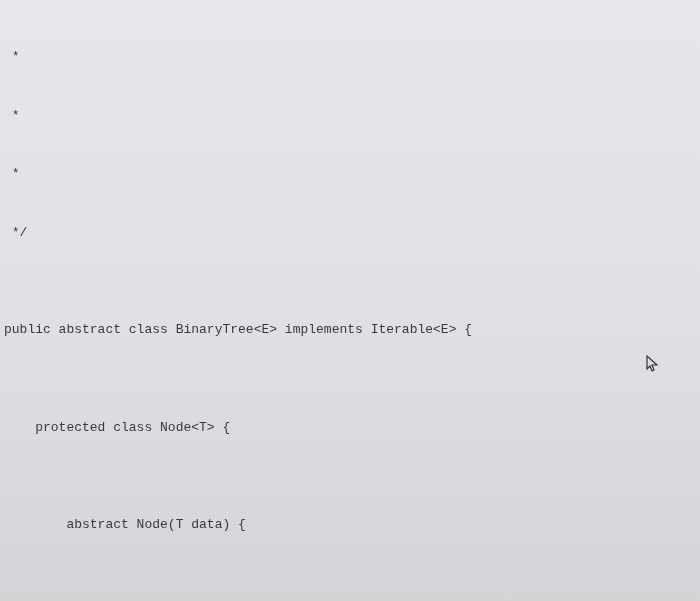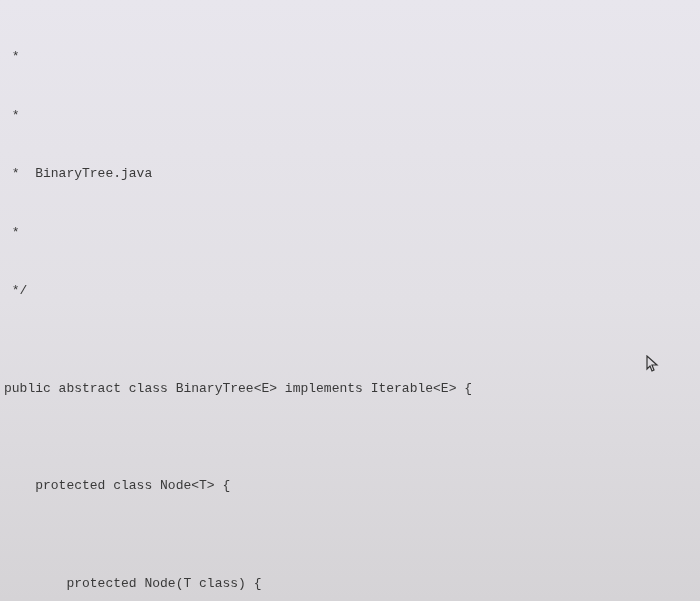--- a/index.html
+++ b/index.html
@@ -37,29 +37,28 @@
       width: 100%;
       height: 100%;
     }
   </style>
 </head>
 <body>
 
 <div class="code-container">
   <span class="line"> *</span>
   <span class="line"> *</span>
-  <span class="line"> *  BinaryTree.java</span>
   <span class="line"> *</span>
   <span class="line"> */</span>
   <span class="line"></span>
   <span class="line">public abstract class BinaryTree&lt;E&gt; implements Iterable&lt;E&gt; {</span>
   <span class="line"></span>
   <span class="line">    protected class Node&lt;T&gt; {</span>
   <span class="line"></span>
-  <span class="line">        protected Node(T class) {</span>
+  <span class="line">        abstract Node(T data) {</span>
   
   
   <span class="line"></span>
   
   
   
   
   <span class="line"></span>
   
   

